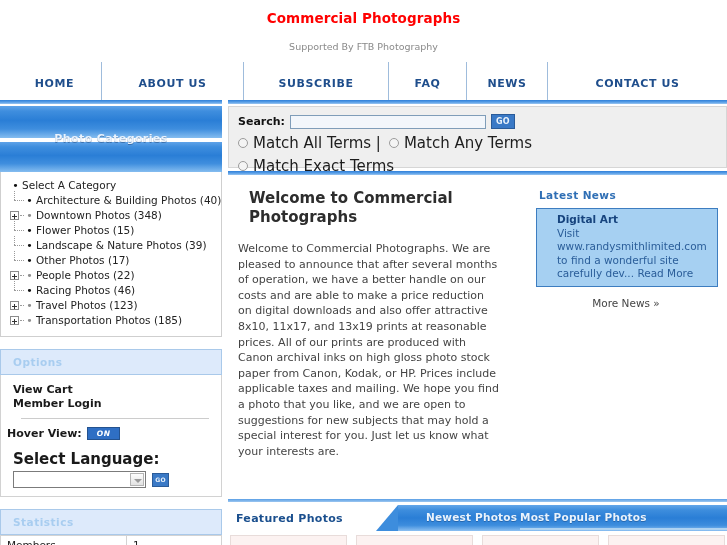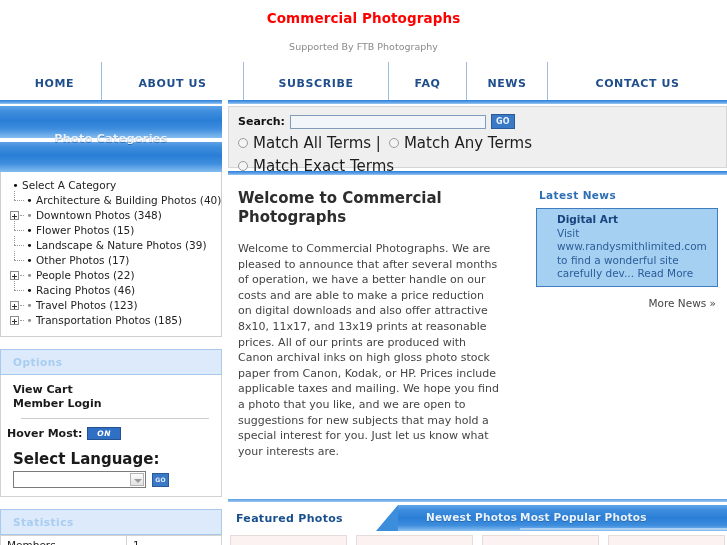--- a/index.html
+++ b/index.html
@@ -230,40 +230,40 @@
 
   #search-underline { height:4px; width:499px;
      background: linear-gradient(to bottom,#2f7fd8 0%, #5aa0e8 55%, #9cc6f0 100%);
      margin-top: 3px; }
 
   
   #main-area { position: relative; height: 330px; }
   #welcome-col { position:absolute; left: 10px; top: 14px; width: 262px; }
   #welcome-title {
     font-size: 15px; color: #2d2d2d; font-weight: bold;
-    line-height: 19px; margin-bottom: 14px;
+    line-height: 19px; margin-bottom: 14px; margin-left: 11px;
   }
   #welcome-body { font-size: 11px; color: #444; line-height: 15.6px; }
 
   #news-col { position:absolute; left: 308px; top: 14px; width: 182px; }
   #news-title {
     color: #2f6fb5; font-size: 10.5px; font-weight: bold;
     letter-spacing: .4px; margin-bottom: 7px; padding-left: 3px;
   }
   .news-box {
     border: 1px solid #3d7dc0;
     background: #a6d0f2;
     padding: 4px 6px 5px 20px;
     margin-bottom: 10px;
   }
   .news-head { color: #17447e; font-size: 10.5px; font-weight: bold; line-height: 13.5px; }
   .news-text { color: #2a5d99; font-size: 10.5px; line-height: 13.5px; }
   .news-more { color: #2a5d99; text-decoration: none; }
   #more-news {
-    text-align: right; font-size: 10.5px; color: #444; cursor:pointer;
+    text-align: center; font-size: 10.5px; color: #444; cursor:pointer;
     padding-right: 2px;
   }
 
   
   #tabs-wrap { position: relative; height: 30px; }
   #tabs-left {
     position:absolute; left:0; top:0; width:170px; height:26px;
     display:flex; align-items:center; padding-left: 8px;
     color: #1a4f8e; font-size: 11px; font-weight: bold; letter-spacing:.3px;
     background:#fff;
@@ -431,21 +431,21 @@
 
     <div style="height:12px;background:#fff"></div>
 
     <div class="panel-head">Options</div>
     <div class="panel-body">
       <div class="opt-link">View Cart</div>
       <div class="opt-link">Member Login</div>
       <div class="opt-rule"></div>
 
       <div class="hover-row">
-        <span>Hover Most:</span>
+        <span>Hover View:</span>
         <span class="on-badge">ON</span>
       </div>
 
       <div class="lang-label">Select Language:</div>
       <div class="lang-row">
         <div class="lang-select">
           <span class="arrowbox"></span>
         </div>
         <div class="go-sm">GO</div>
       </div>

